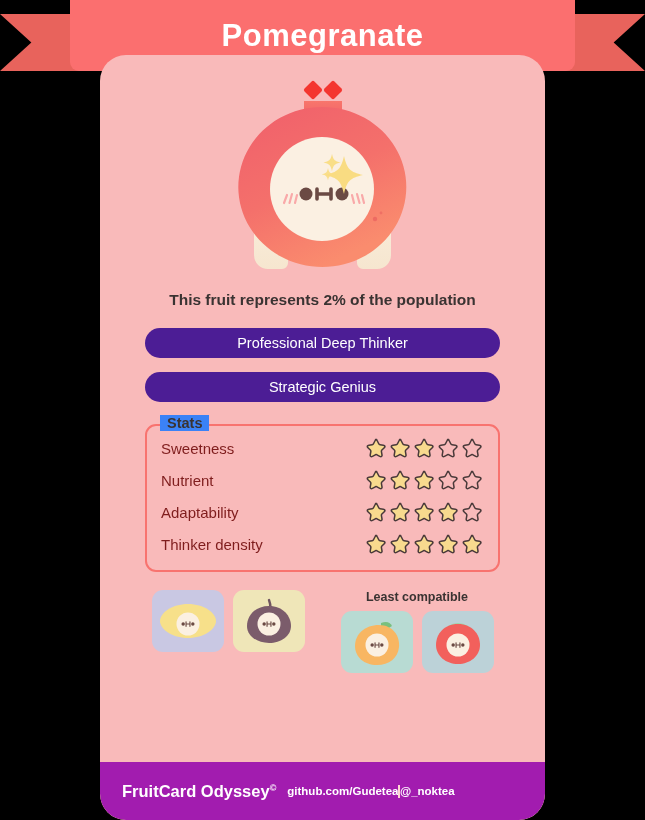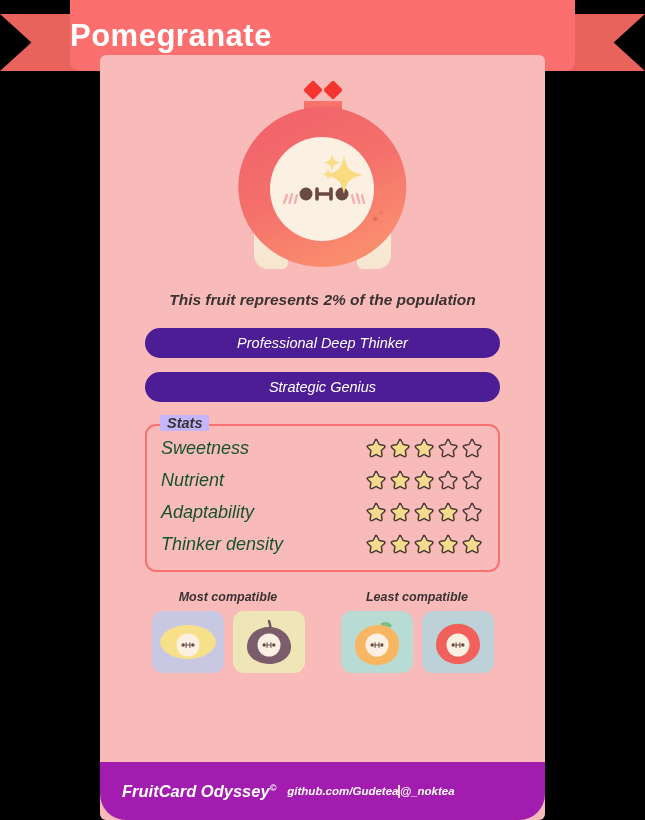--- a/index.html
+++ b/index.html
@@ -21,35 +21,34 @@
   .ribbon-tail.right { right: 0; clip-path: polygon(0 0, 100% 0, 72% 50%, 100% 100%, 0 100%); }
   .ribbon-fold {
     position: absolute; top: 57px; width: 40px; height: 14px; background: #C2544F;
   }
   .ribbon-fold.left  { left: 100px;  clip-path: polygon(0 0, 100% 0, 100% 100%, 0 100%); }
   .ribbon-fold.right { right: 100px; clip-path: polygon(0 0, 100% 0, 100% 100%, 0 100%); }
   .ribbon-main {
     position: absolute; left: 70px; top: 0; width: 505px; height: 71px;
     background: #FB6F6F;
     border-radius: 0 0 9px 9px;
-    display: flex; align-items: center; justify-content: flex-start;
+    display: flex; align-items: center; justify-content: center;
   }
   .ribbon-title {
     color: #FFFFFF; font-size: 31px; font-weight: bold;
     letter-spacing: 0.5px;
   }
 
   
   .card {
     position: absolute; left: 100px; top: 55px;
     width: 445px; height: 765px;
     background: #F9BABA;
-    border-radius: 6px;
+    border-radius: 26px;
     overflow: hidden;
-    font-style: italic;
   }
 
   
   .illus { position: relative; width: 445px; height: 232px; }
 
   
   .population {
     text-align: center; color: #3A3332;
     font-size: 15.5px; font-weight: bold;
     margin-top: 4px;
@@ -67,28 +66,28 @@
   
   .stats {
     margin: 22px 45px 0 45px;
     border: 2.4px solid #F8736F;
     border-radius: 11px;
     padding: 6px 14px 10px 14px;
     position: relative;
   }
   .stats-legend {
     position: absolute; top: -11px; left: 13px;
-    background: #c4b5fd; padding: 0 7px;
+    background: #3b82f6; padding: 0 7px;
     font-size: 14.5px; font-weight: bold; color: #3A3332;
   }
   .stat-row {
     display: flex; align-items: center; justify-content: space-between;
     height: 32px;
   }
-  .stat-label { font-size: 18px; color: #14532d; }
+  .stat-label { font-size: 15px; color: #7f1d1d; }
   .stars { display: flex; gap: 3px; padding-right: 2px; }
   .star { width: 21px; height: 21px; display: block; }
 
   
   .compat {
     margin: 18px 42px 0 42px;
     display: flex; justify-content: space-between;
   }
   .compat-group { width: 172px; }
   .compat-heading {
@@ -274,21 +273,20 @@
             </svg>
             <svg class="star" viewBox="0 0 22 22">
               <path d="M11 1.6 c0.9 0 1.4 0.5 1.8 1.3 l1.6 3.1 c0.3 0.6 0.7 0.9 1.4 1 l3.4 0.5 c1.7 0.25 2.2 1.5 1 2.7 l-2.5 2.4 c-0.5 0.5 -0.6 0.9 -0.5 1.6 l0.6 3.4 c0.3 1.7 -0.8 2.4 -2.3 1.6 l-3 -1.6 c-0.6 -0.3 -1.1 -0.3 -1.7 0 l-3 1.6 c-1.5 0.8 -2.6 0.1 -2.3 -1.6 l0.6 -3.4 c0.1 -0.7 0 -1.1 -0.5 -1.6 l-2.5 -2.4 c-1.2 -1.2 -0.7 -2.45 1 -2.7 l3.4 -0.5 c0.7 -0.1 1.1 -0.4 1.4 -1 l1.6 -3.1 c0.4 -0.8 0.9 -1.3 1.8 -1.3 z" fill="#F8DA8E" stroke="#4A3A3A" stroke-width="1.6" stroke-linejoin="round"></path>
             </svg>
           </span>
       </div>
     </div>
 
     <div class="compat">
       <div class="compat-group">
-        <div class="compat-heading">Most compatible</div>
         <div class="chips">
           <div class="chip" style="background: rgb(201, 200, 227);">
               <svg width="60" height="54" viewBox="0 0 60 54">
                 <path d="M30 10 C46 10 58 19 58 27 C58 35 46 44 30 44 C14 44 2 35 2 27 C2 19 14 10 30 10 z" fill="#F7E08A"></path>
                 <circle cx="30" cy="30" r="11.5" fill="#FBF0E2"></circle>
                 <circle cx="25.17" cy="30" r="1.7249999999999999" fill="#6B4A44"></circle>
                 <circle cx="34.83" cy="30" r="1.7249999999999999" fill="#6B4A44"></circle>
                 <path d="M28.045 27.7 v4.6000000000000005 M31.955 27.7 v4.6000000000000005 M28.045 30 h3.91" stroke="#6B4A44" stroke-width="1.1500000000000001" stroke-linecap="round" fill="none"></path>
               </svg>
             </div>

